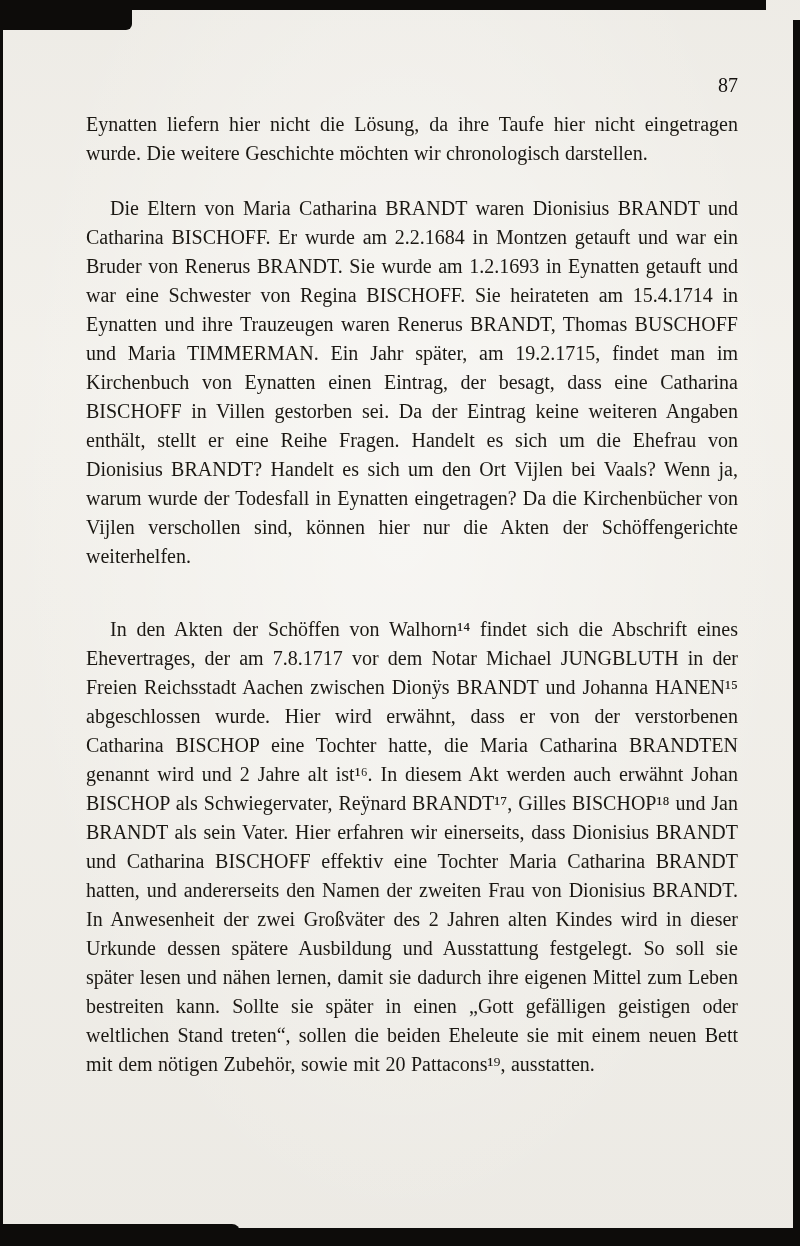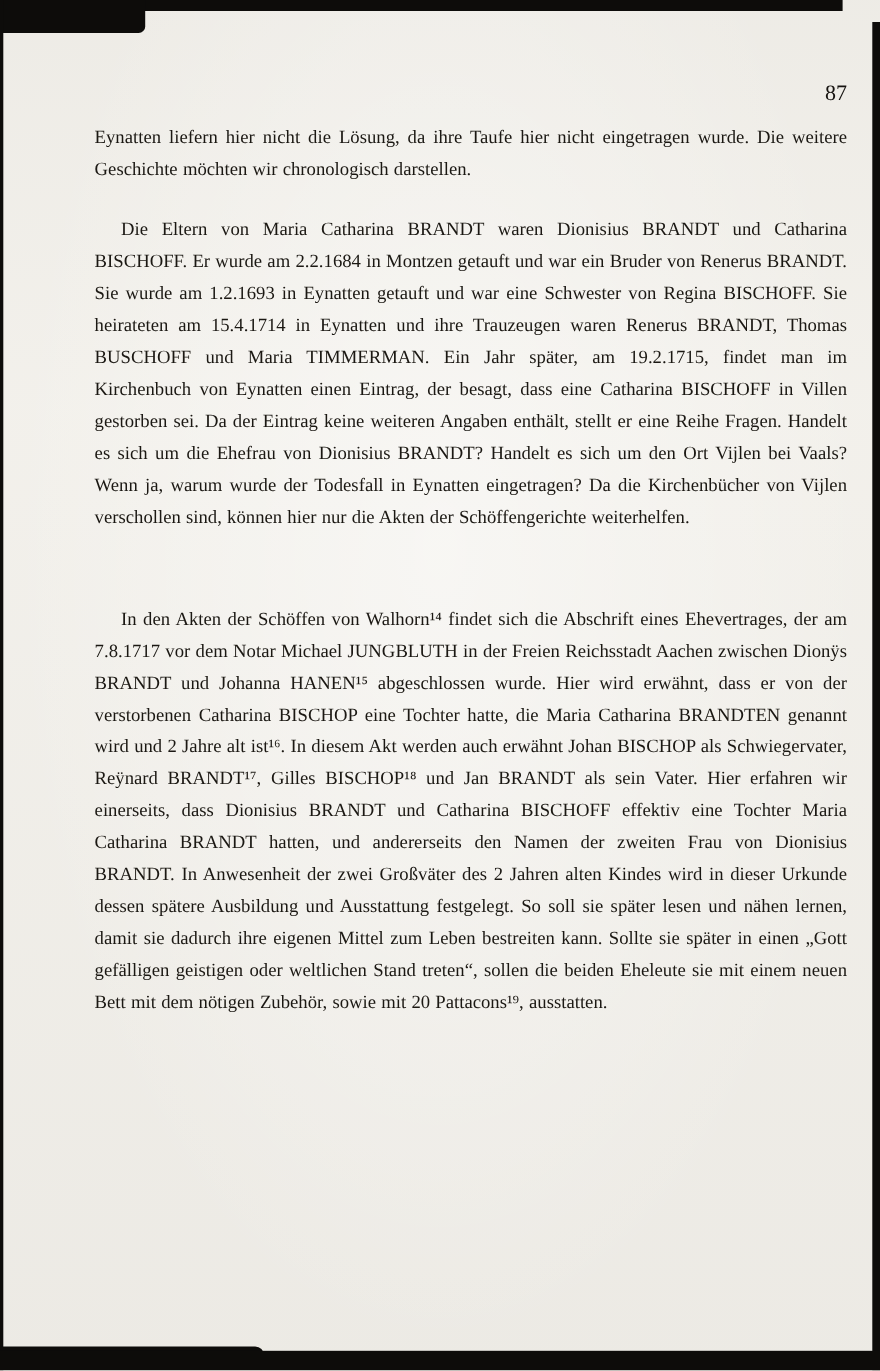--- a/index.html
+++ b/index.html
@@ -29,41 +29,41 @@
     position: absolute; inset: 0;
     background:
       radial-gradient(ellipse at 50% 40%, rgba(255,255,255,0.45), rgba(0,0,0,0) 70%),
       linear-gradient(180deg, rgba(120,115,100,0.06), rgba(120,115,100,0.02) 30%, rgba(120,115,100,0.07));
     pointer-events: none;
   }
 
   .page {
     position: absolute;
     inset: 0;
-    padding: 74px 30px 0 86px;
+    padding: 74px 62px 0 86px;
     color: #1b1813;
     box-sizing: border-box;
   }
   .page-number {
     text-align: right;
     font-size: 20px;
     line-height: 22px;
     margin-bottom: 14px;
     color: #161310;
   }
   .para {
-    font-size: 17px;
+    font-size: 20px;
     line-height: 29px;
     text-align: justify;
     margin: 0 0 26px 0;
     word-spacing: 0.5px;
     hyphens: none;
   }
   .indent { text-indent: 24px; }
-  .gap-md { margin-bottom: 64px; }
+  .gap-md { margin-bottom: 44px; }
   .gap-lg { margin-bottom: 42px; }
   .last   { margin-bottom: 0; }
 </style>
 </head>
 <body>
 
 <div class="canvas">
   <div class="paper-tone"></div>
 
   <div class="edge edge-top"></div>

